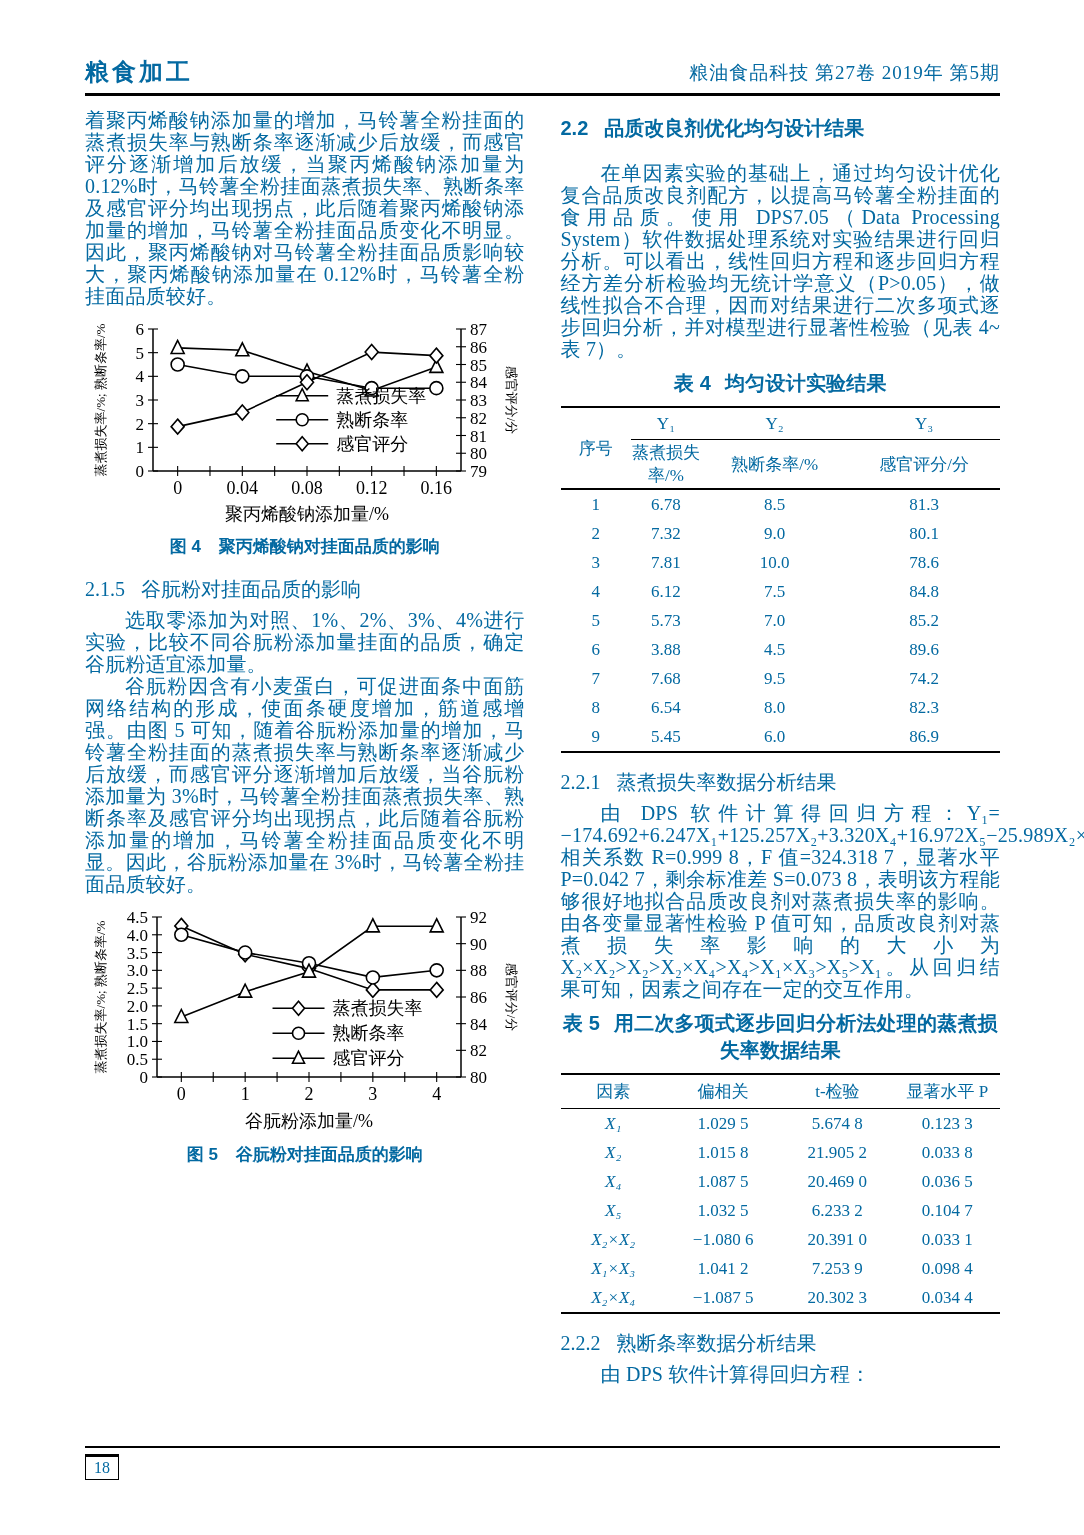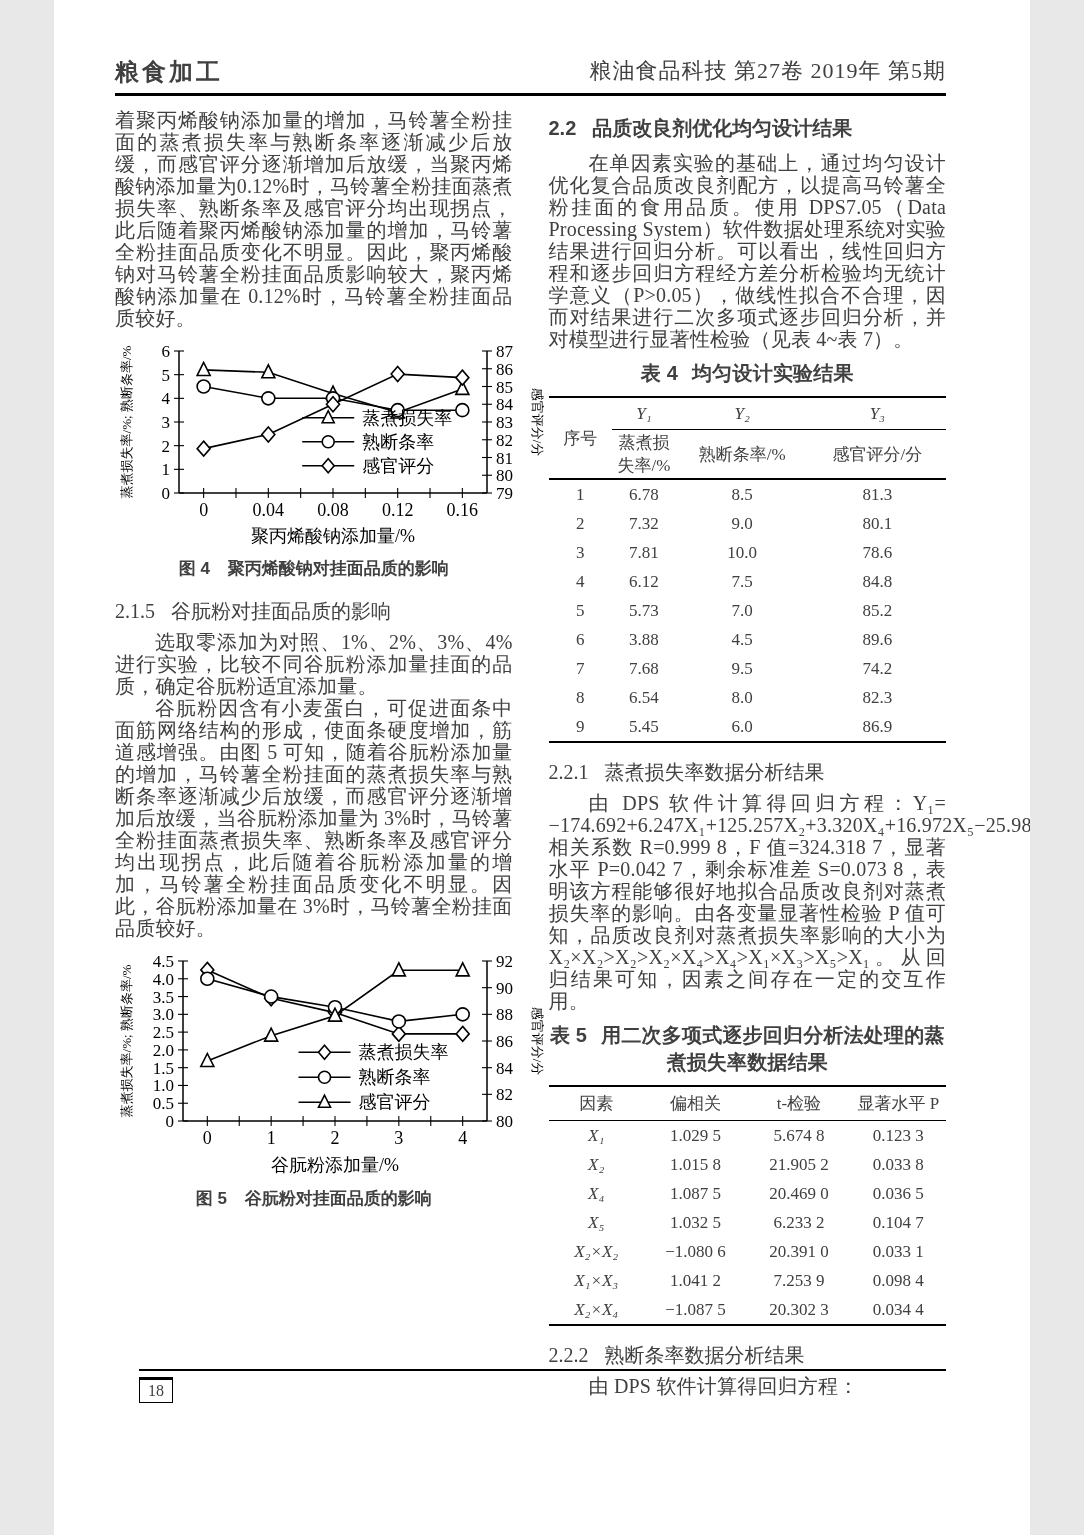--- a/index.html
+++ b/index.html
@@ -1,57 +1,57 @@
 <!DOCTYPE html>
 <html><head>
 <meta charset="utf-8">
 <style>
   html,body{margin:0;padding:0;background:#e8e8e8;}
   .page{
-    position:relative; width:976px; height:1535px; margin:0 auto;
-    background:#ffffff; color:#404040; overflow:hidden;
+    position:relative; width:1084px; height:1535px; margin:0 auto;
+    background:#ffffff; color:#0369a1; overflow:hidden;
     font-family:"Liberation Serif","DejaVu Serif",serif;
-    box-sizing:border-box; padding:56px 84px 0 61px;
+    box-sizing:border-box; padding:56px 84px 0 85px;
   }
   
   .hdr{display:flex; justify-content:space-between; align-items:flex-end;}
   .hdr .brand{font-family:"Liberation Sans","DejaVu Sans",sans-serif; font-weight:bold; font-size:24px; letter-spacing:3px;}
-  .hdr .issue{font-size:22px; letter-spacing:1px; padding-bottom:2px;font-family:Liberation Serif, serif;}
+  .hdr .issue{font-size:19px; letter-spacing:1px; padding-bottom:2px;font-family:Liberation Serif, serif;}
   .hdr-rule{border-bottom:3.5px solid #000; margin-top:5px;}
   
   .cols{display:flex; gap:36px; margin-top:13px;}
   .col{flex:1; min-width:0;}
   p{margin:0; font-size:20px; line-height:22px; text-align:justify; letter-spacing:0.2px;}
   p.ind{text-indent:2em;}
-  .h2{font-family:"Liberation Sans","DejaVu Sans",sans-serif; font-weight:bold; font-size:20px; line-height:35px; margin:2px 0 6px;}
+  .h2{font-family:"Liberation Sans","DejaVu Sans",sans-serif; font-weight:bold; font-size:20px; line-height:35px; margin:2px 0 16px;}
   .h3{font-size:20px; line-height:35px; margin:2px 0 2px;font-family:Liberation Serif, serif;}
   .h2 .no, .h3 .no{margin-right:16px;}
   
   .figure{margin:12px 0 14px; text-align:center;}
   .figure svg{display:block; margin:0 auto;}
   .figcap{font-family:"Liberation Sans","DejaVu Sans",sans-serif; font-weight:bold; font-size:17px; margin-top:4px;}
   .figcap .lab{margin-right:18px;}
   
   .tableblock{margin:10px 0 12px;}
   .tabcap{font-family:"Liberation Sans","DejaVu Sans",sans-serif; font-weight:bold; font-size:20px; text-align:center; margin-bottom:9px; letter-spacing:0.2px;}
   .tabcap .lab{margin-right:14px;}
   table{width:100%; border-collapse:collapse; font-size:17px; text-align:center;}
   table{border-top:2.5px solid #000; border-bottom:2.5px solid #000;}
   th{font-weight:normal;}
-  .t4 .grp{font-style:italic; border-bottom:1.2px solid #000; height:29px;}
+  .t4 .grp{border-bottom:1.2px solid #000; height:29px;}
   .t4 .corner{border-bottom:2.5px solid #000;}
   .t4 thead tr:last-child th{border-bottom:2.5px solid #000; height:30px;}
   .t4 td{height:27px;}
   .t4 th:first-child, .t4 td:first-child{width:16%;}
   .t5 thead th{border-bottom:1.6px solid #000; height:31px;}
   .t5 td{height:27px;}
   .t5 td:first-child{font-style:italic;}
   .t5 th:nth-child(1){width:24%;} .t5 th:nth-child(2){width:26%;} .t5 th:nth-child(3){width:26%;}
   
-  .footer{position:absolute; left:85px; right:84px; top:1369px; border-top:2.5px solid #000;}
+  .footer{position:absolute; left:85px; right:84px; top:1446px; border-top:2.5px solid #000;}
   .pagebox{display:inline-block; margin-top:6px; border:1.2px solid #000; border-top:3px solid #000;
            font-size:16px; line-height:20px; padding:1px 8px;}
 </style>
 </head>
 <body>
 
 <div class="page">
 
   <div class="hdr">
     <div class="brand">粮食加工</div>

